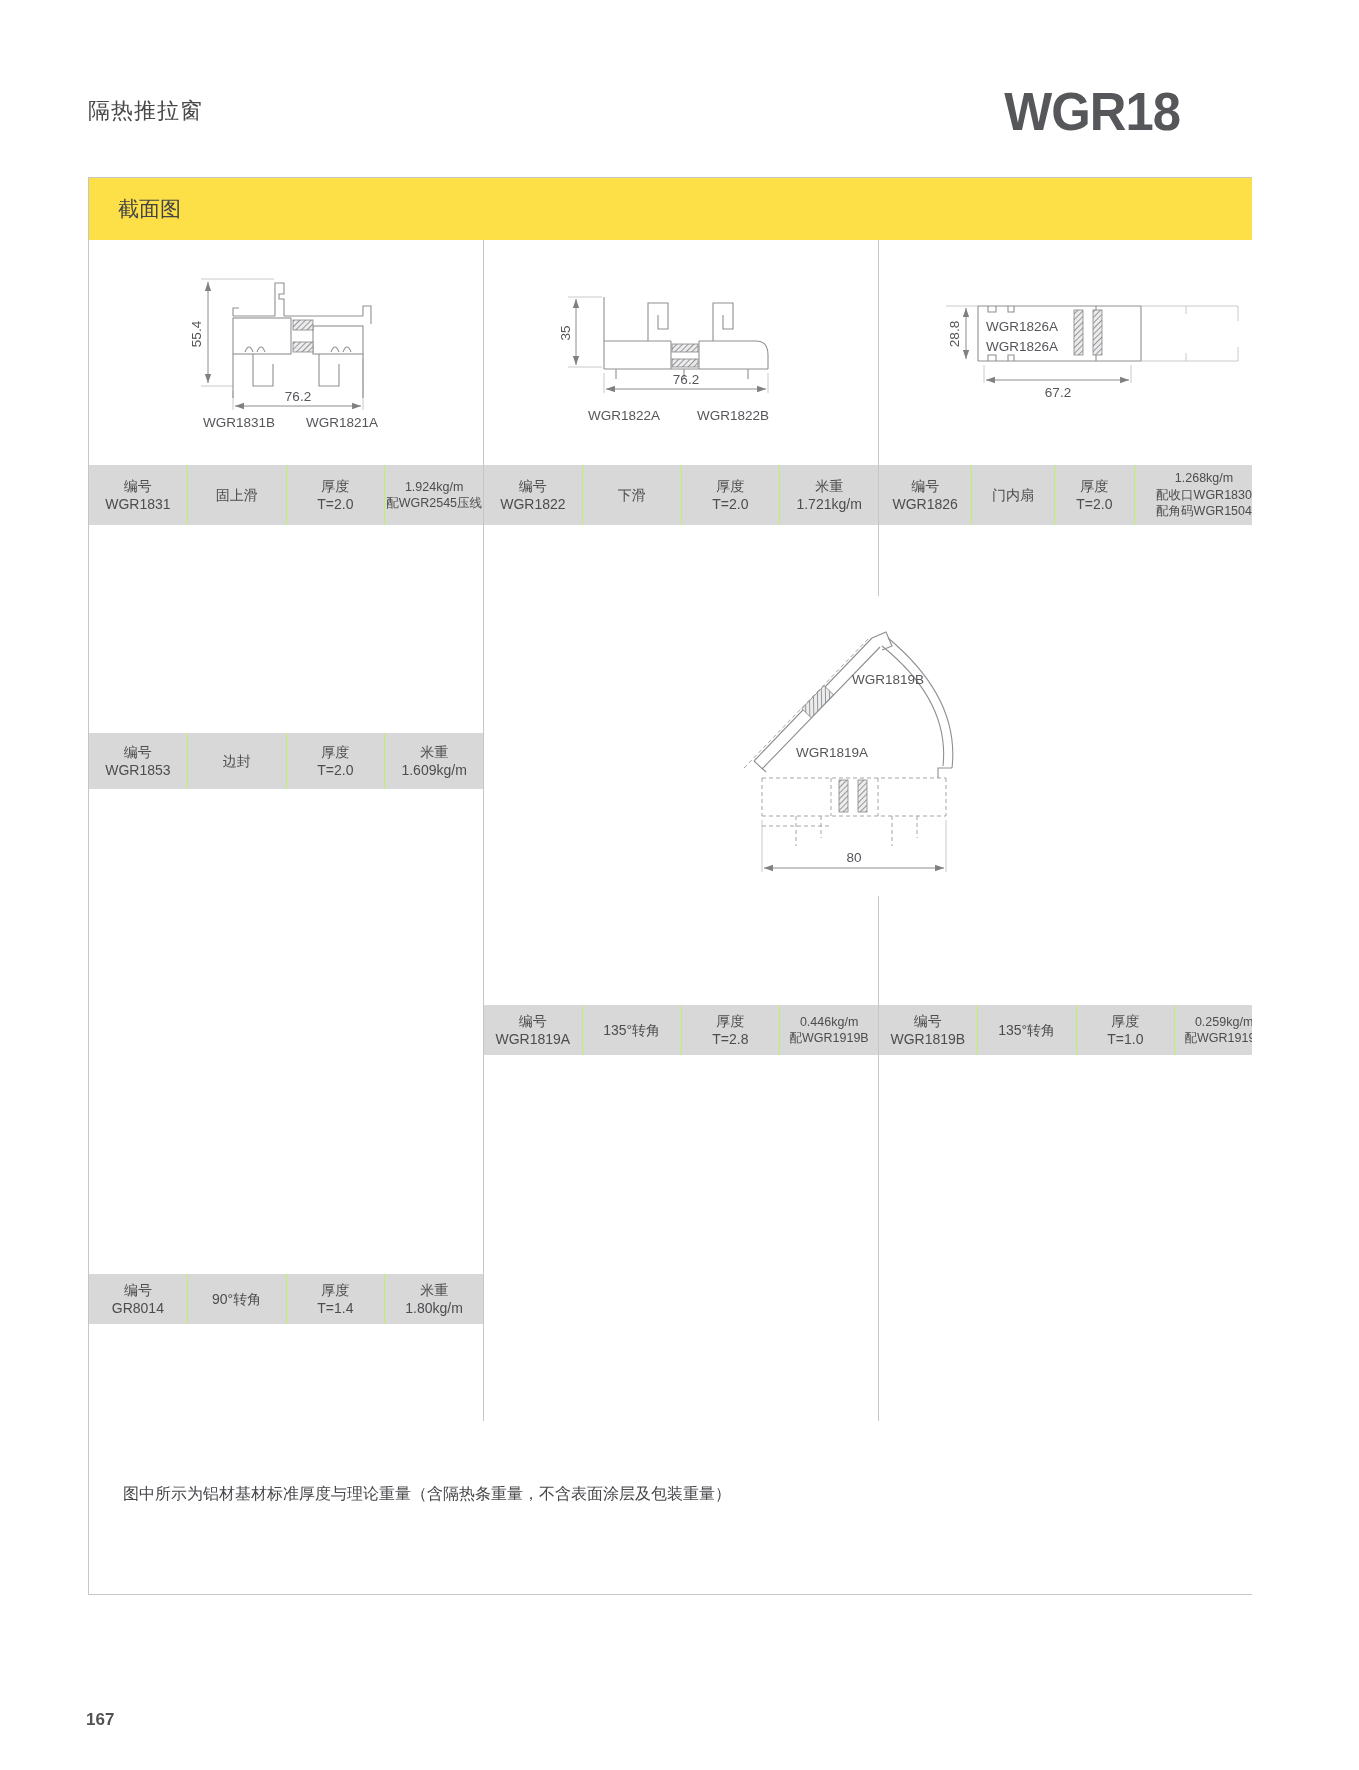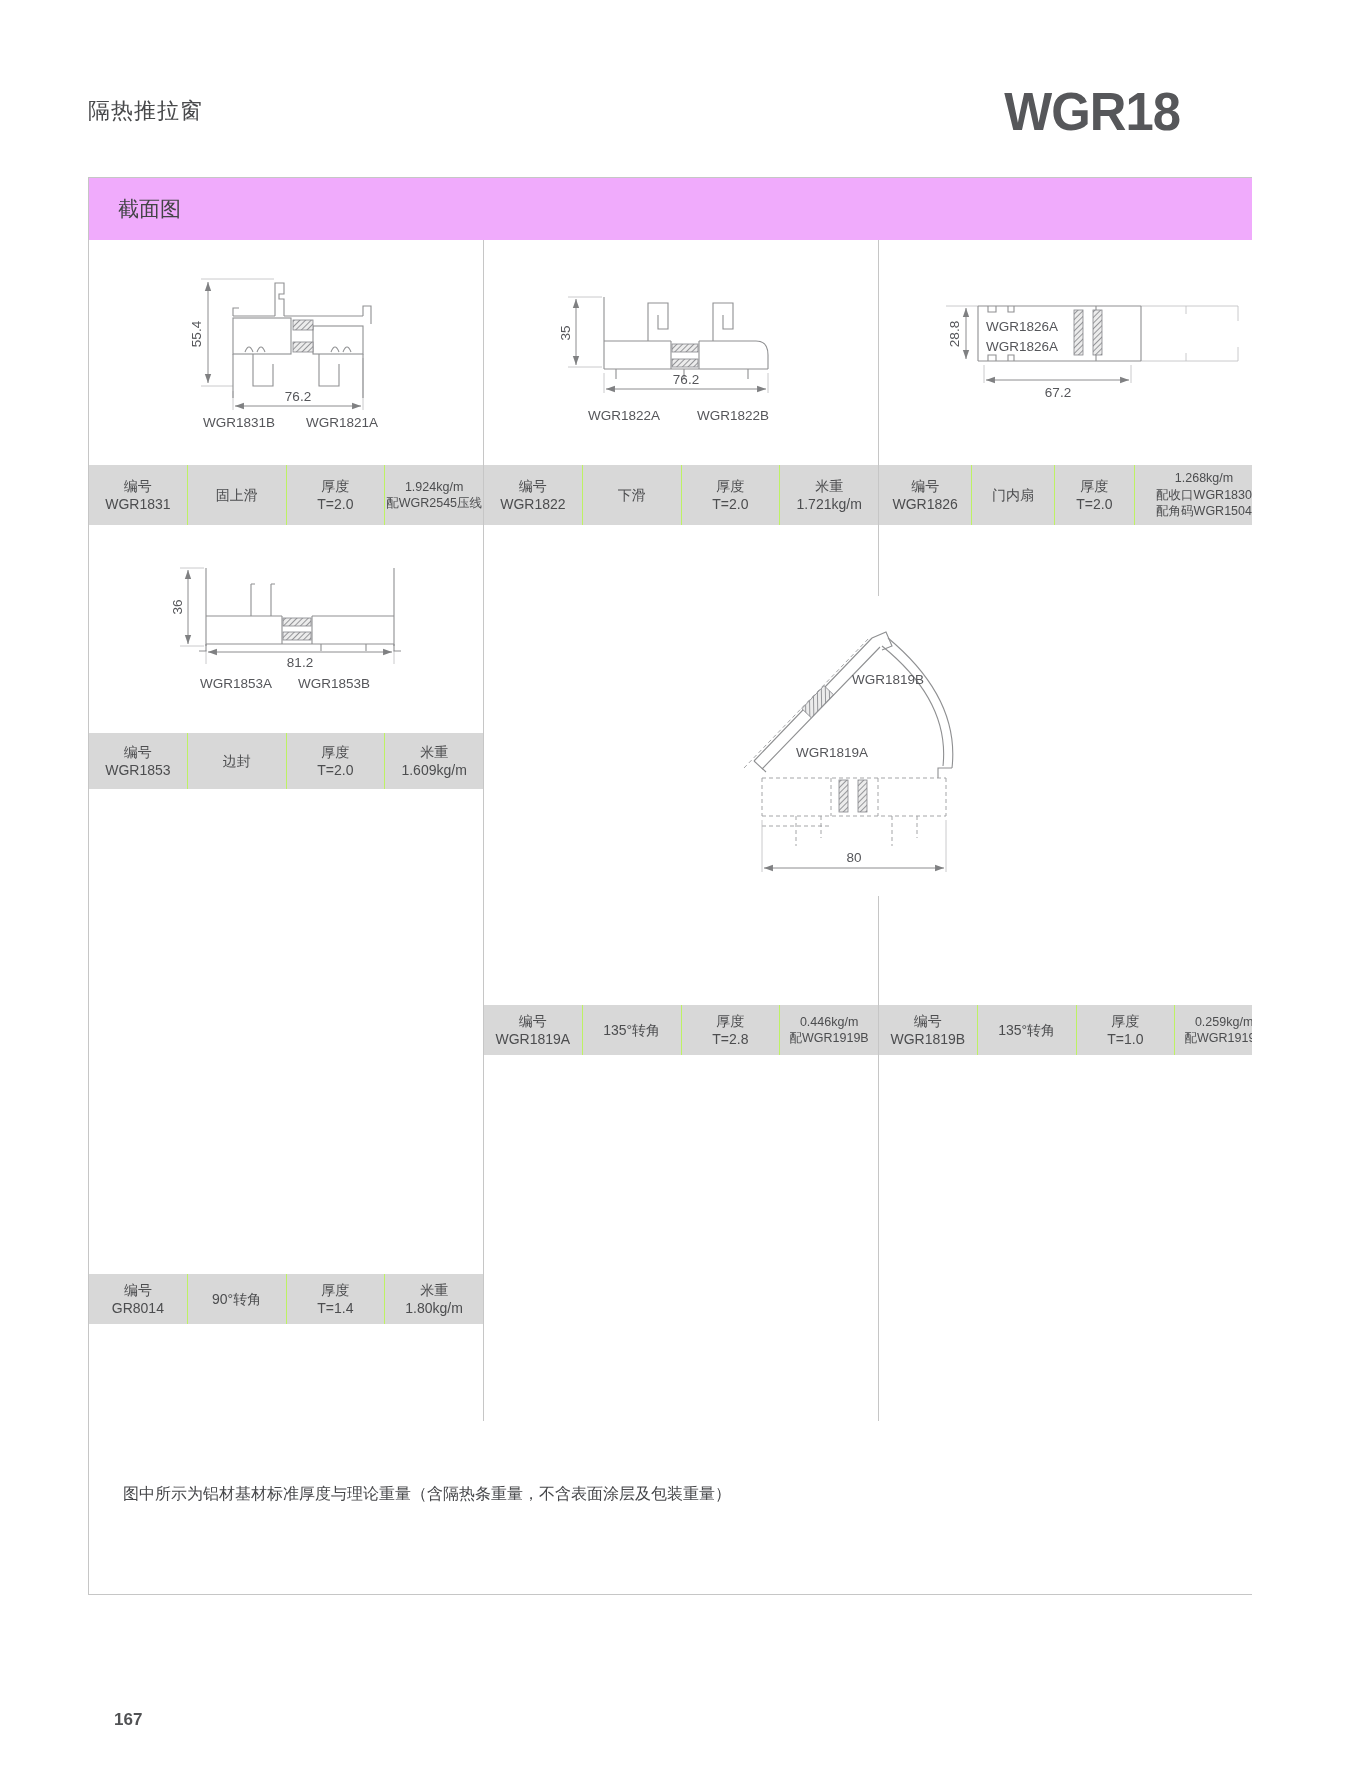--- a/index.html
+++ b/index.html
@@ -3,34 +3,34 @@
 <meta charset="utf-8">
 <style>
   html,body{margin:0;padding:0;background:#ffffff;}
   .page{position:relative;width:1252px;height:1770px;background:#ffffff;overflow:hidden;
         font-family:"Liberation Sans","DejaVu Sans",sans-serif;color:#4a4b4d;}
   .abs{position:absolute;}
   .page-title{left:88px;top:96px;font-size:22px;letter-spacing:1px;color:#48494b;}
   .series-code{right:72px;top:84px;font-size:54px;font-weight:700;color:#56575a;
                letter-spacing:-1px;transform:scaleX(.94);transform-origin:right center;line-height:1;}
   .sheet{left:88px;top:177px;width:1184px;height:1418px;border:1px solid #c6c6c6;box-sizing:border-box;background:#fff;}
-  .band{position:absolute;left:0;top:0;width:100%;height:62px;background:#f0abfc;
+  .band{position:absolute;left:0;top:0;width:100%;height:62px;background:#fde047;
         display:flex;align-items:center;box-sizing:border-box;padding-left:29px;
         font-size:21px;color:#434446;}
   .vline{position:absolute;top:0;width:1px;height:1243px;background:#c6c6c6;}
   .drawing{position:absolute;z-index:2;text-align:right;}
   .drawing.masked{background:#ffffff;}
   .spec-row{position:absolute;display:grid;gap:1px;background:#bef264;z-index:2;}
   .cols-eq{grid-template-columns:1fr 1fr 1fr 1fr;}
   .cols-1826{grid-template-columns:93fr 82fr 80fr 139fr;}
   .spec-cell{background:#d8d8d8;display:flex;align-items:center;justify-content:center;
              text-align:center;white-space:pre-line;font-size:14px;line-height:1.3;color:#4c4d4f;}
   .spec-cell.sm{font-size:12.5px;line-height:1.32;}
   .notes{position:absolute;left:34px;top:1303px;font-size:16px;line-height:25px;color:#46474a;}
-  .pageno{left:86px;top:1710px;font-size:17px;font-weight:700;color:#515254;margin-left:28px;}
+  .pageno{left:86px;top:1710px;font-size:17px;font-weight:700;color:#515254;}
   svg{display:block;}
   svg text{font-family:"Liberation Sans","DejaVu Sans",sans-serif;font-size:13.5px;fill:#55565a;}
   .p{fill:none;stroke:#8f9092;stroke-width:1.1;}
   .x{fill:none;stroke:#bcbdbf;stroke-width:0.8;}
   .d{fill:none;stroke:#9a9b9d;stroke-width:0.9;stroke-dasharray:4 3;}
   .h{fill:url(#hatch);stroke:#84858a;stroke-width:0.8;}
   .dim{stroke:#7f8082;stroke-width:0.9;marker-start:url(#ar);marker-end:url(#ar);}
 </style>
 </head>
 <body>
@@ -114,38 +114,20 @@
           <rect class="h" x="138" y="17" width="9" height="45"></rect>
           <rect class="h" x="157" y="17" width="9" height="45"></rect>
         </g>
         <text x="86" y="38" text-anchor="middle">WGR1826A</text>
         <text x="86" y="58" text-anchor="middle">WGR1826A</text>
         <line class="dim" x1="50" y1="87" x2="193" y2="87"></line>
         <text x="122" y="104" text-anchor="middle">67.2</text>
       </svg>
     </div>
 
-    <div class="drawing" style="left:77px;top:378px;">
-      <svg width="250" height="140" viewBox="0 0 250 140">
-        <path class="x" d="M14,12 H38 M14,90 H38 M40,94 V108 M228,94 V108"></path>
-        <line class="dim" x1="22" y1="14" x2="22" y2="88"></line>
-        <text x="12" y="55" text-anchor="middle" transform="rotate(-90 12 51)">36</text>
-        <g>
-          <path class="p" d="M40,12 V90 M228,12 V90 M85,28 V60 M105,28 V60 M85,28 H89 M105,28 H109"></path>
-          <path class="p" d="M40,60 H116 M146,60 H228 M40,88 H228 M116,60 V88 M146,60 V88"></path>
-          <rect class="h" x="117" y="62" width="28" height="8"></rect>
-          <rect class="h" x="117" y="76" width="28" height="8"></rect>
-          <path class="p" d="M40,88 v7 h-7 M228,88 v7 h7 M155,88 v7 M200,88 v7"></path>
-        </g>
-        <line class="dim" x1="42" y1="96" x2="226" y2="96"></line>
-        <text x="134" y="111" text-anchor="middle">81.2</text>
-        <text x="70" y="132" text-anchor="middle">WGR1853A</text>
-        <text x="168" y="132" text-anchor="middle">WGR1853B</text>
-      </svg>
-    </div>
 
     <div class="drawing masked" style="left:647px;top:418px;">
       <svg width="230" height="300" viewBox="0 0 230 300">
         <path class="d" d="M8,172 L134,41"></path>
         <g>
           <path class="p" d="M18,165 L136,42 M26,173 L144,51"></path>
           <g transform="rotate(-46 82 106)">
               <rect class="h" x="66" y="99" width="32" height="13"></rect>
             </g>
           <path class="p" d="M136,42 L150,36 L156,50 L146,54"></path>

